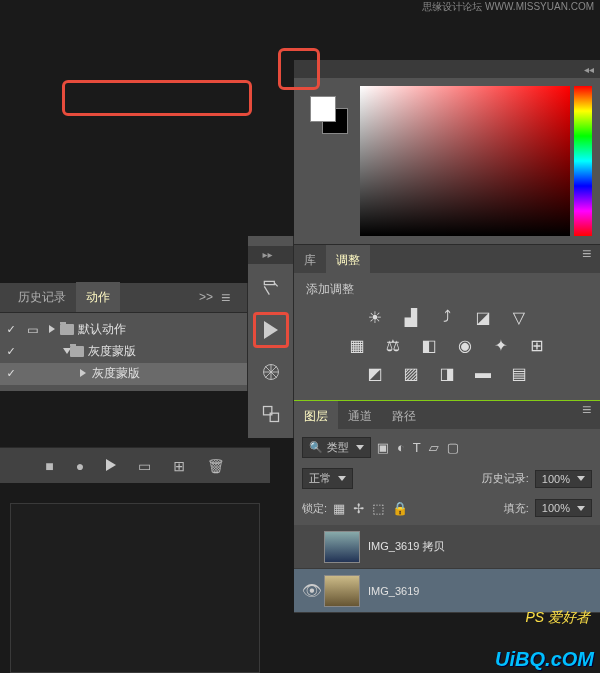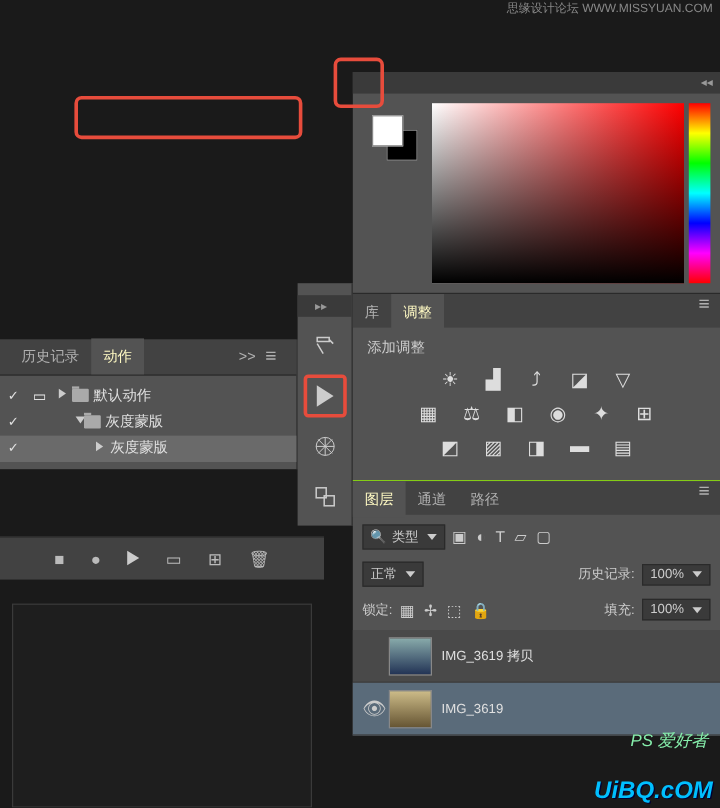--- a/index.html
+++ b/index.html
@@ -63,21 +63,21 @@
 .select-box { background: #3a3a3a; border: 1px solid #2a2a2a; color: #ccc; padding: 2px 6px; font-size: 11px; display: inline-flex; align-items: center; gap: 4px; }
 .lc-row { display: flex; align-items: center; width: 100%; gap: 6px; padding: 2px 0; }
 .lc-icons { display:flex; gap:8px; color:#ccc; font-size:13px; }
 .layer-list { background: #494949; }
 .layer-row { display: flex; align-items: center; height: 44px; border-bottom: 1px solid #3a3a3a; padding: 0 6px; }
 .layer-row .vis { width: 24px; text-align: center; color: #ccc; }
 .layer-row .thumb { width: 36px; height: 32px; background: #555; border: 1px solid #888; margin-right: 8px; background-size: cover; }
 .layer-row .lname { color: #e0e0e0; font-size: 11px; }
 .layer-row.selected { background: #5a6b7a; }
 .bottom-watermark { position: absolute; bottom: 2px; right: 6px; font-size: 20px; font-weight: bold; color: #00bfff; text-shadow: 1px 1px 0 #003; z-index:100; font-style: italic; }
-.green-wm { position:absolute; bottom: 46px; right: 10px; color: #86efac; font-size: 14px; font-style: italic; z-index:100; }
+.green-wm { position:absolute; bottom: 46px; right: 10px; color: #fde047; font-size: 14px; font-style: italic; z-index:100; }
 
 .triangle-right { width: 0; height: 0; border-top: 6px solid transparent; border-bottom: 6px solid transparent; border-left: 10px solid #ccc; display:inline-block; }
 .small-tri { border-top: 4px solid transparent; border-bottom: 4px solid transparent; border-left: 6px solid #ccc; }
 .down-tri { width:0;height:0;border-left:4px solid transparent;border-right:4px solid transparent;border-top:5px solid #ccc;display:inline-block;margin-left:3px; }
 </style>
 </head>
 <body>
 
 <div class="watermark-top">思缘设计论坛 WWW.MISSYUAN.COM</div>
 

